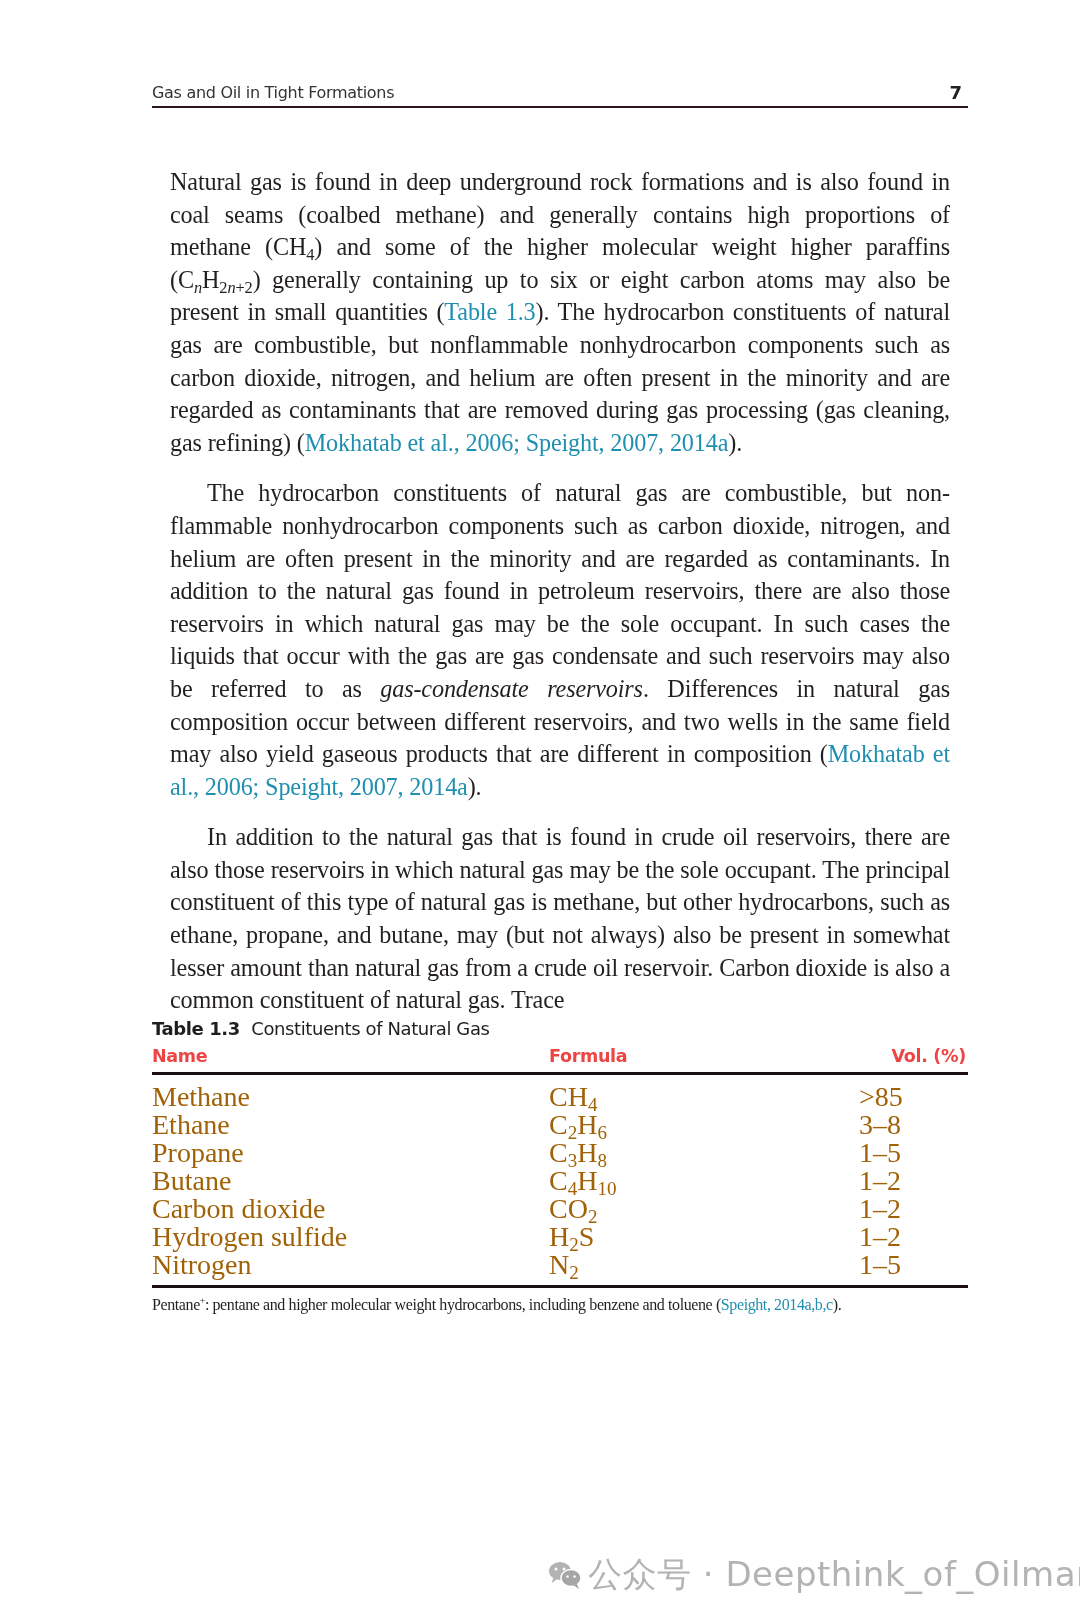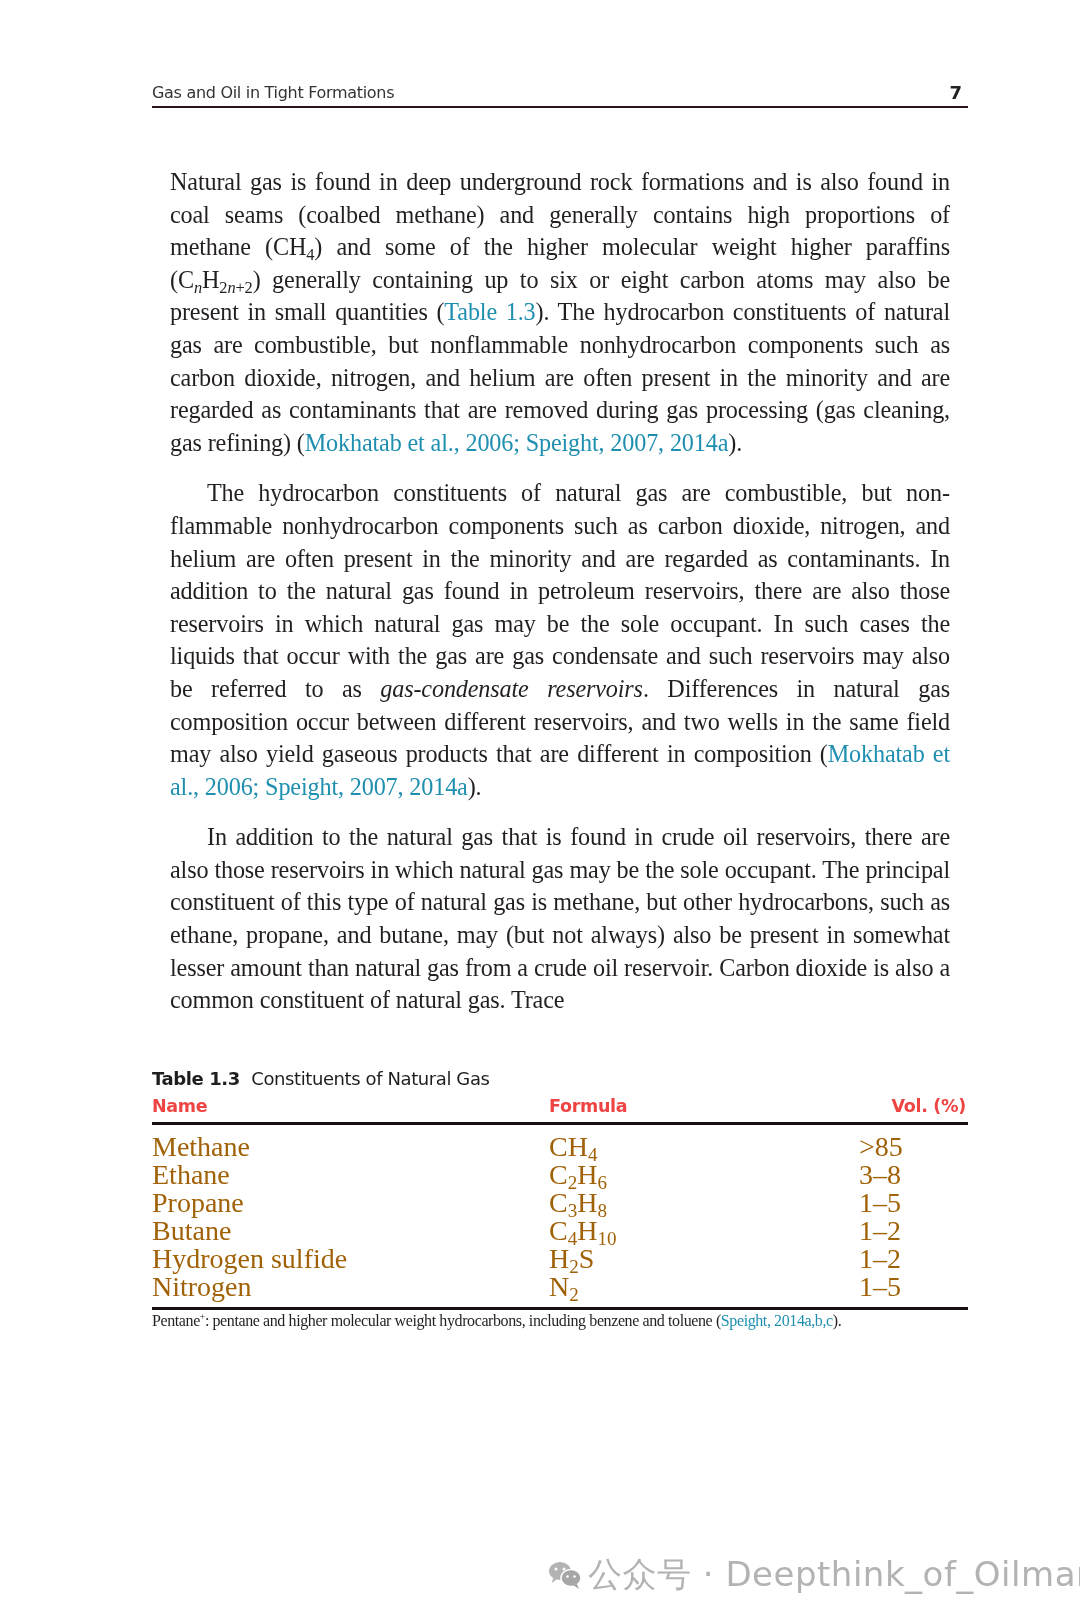--- a/index.html
+++ b/index.html
@@ -8,34 +8,34 @@
   .running-head { position: absolute; top: 80px; left: 0; width: 816px; height: 26px; border-bottom: 2.5px solid #2a1618; font-family: "DejaVu Sans", sans-serif; font-size: 16px; color: #333; }
   .running-head .title { position: absolute; left: 0; bottom: 4px; letter-spacing: -0.3px; }
   .running-head .pageno { position: absolute; right: 6px; bottom: 3px; font-weight: bold; font-size: 18px; color: #222; }
   .body-text { position: absolute; top: 148px; left: 0; width: 816px; font-family: "Liberation Serif", serif; font-size: 24.2px; line-height: 32.6px; text-align: justify; hyphens: manual; letter-spacing: -0.15px; }
   .body-text p { margin: 18px; }
   .body-text p.indent { text-indent: 37px; }
   .cite { color: #1f8fb0; }
   sub { font-size: 0.68em; line-height: 0; vertical-align: -0.28em; }
   sup { font-size: 0.6em; line-height: 0; vertical-align: 0.6em; }
   .ital { font-style: italic; }
-  .table-block { position: absolute; top: 1068px; left: 0; width: 816px; }
+  .table-block { position: absolute; top: 1018px; left: 0; width: 816px; }
   .table-caption { font-family: "DejaVu Sans", sans-serif; font-size: 18px; color: #1e1e1e; height: 28px; letter-spacing: -0.4px; }
   .table-caption .num { font-weight: bold; margin-right: 6px; }
   table { width: 816px; border-collapse: collapse; }
   thead th { font-family: "DejaVu Sans", sans-serif; font-weight: bold; font-size: 17.5px; text-align: left; padding: 0 0 6px 0; border-bottom: 3px solid #1a1012; letter-spacing: -0.3px; color: #ef4444; }
   thead th.vol { text-align: right; padding-right: 2px; }
   tbody td { font-family: "Liberation Serif", serif; font-size: 28px; line-height: 28px; padding: 0; color: #a16207; }
   tbody tr:first-child td { padding-top: 8px; }
   tbody tr:last-child td { padding-bottom: 6px; }
   td.c-name { width: 397px; }
   td.c-formula { width: 310px; }
   td.c-vol { padding-left: 0; }
   .table-bottom { border-top: 3px solid #1a1012; }
-  .footnote { font-family: "Liberation Serif", serif; font-size: 16px; line-height: 21px; letter-spacing: -0.4px; }
+  .footnote { font-family: "Liberation Serif", serif; font-size: 16px; line-height: 21px; margin-top: 6px; letter-spacing: -0.4px; }
   .watermark { position: absolute; top: 1552px; left: 548px; font-family: "DejaVu Sans", sans-serif; font-size: 34px; color: #b3b3b3; white-space: nowrap; letter-spacing: 0.5px; }
   .watermark .wm-icon { display: inline-block; vertical-align: -4px; margin-right: 6px; }
 </style>
 </head>
 <body>
 
 <div class="page">
 
   <div class="running-head">
     <span class="title">Gas and Oil in Tight Formations</span>
@@ -76,20 +76,25 @@
             <td class="c-name"><span>Propane</span></td>
             <td class="c-formula"><span>C</span><sub>3</sub><span>H</span><sub>8</sub></td>
             <td class="c-vol">1–5</td>
           </tr>
           <tr>
             <td class="c-name"><span>Butane</span></td>
             <td class="c-formula"><span>C</span><sub>4</sub><span>H</span><sub>10</sub></td>
             <td class="c-vol">1–2</td>
           </tr>
           <tr>
+            <td class="c-name"><span>Carbon dioxide</span></td>
+            <td class="c-formula"><span>CO</span><sub>2</sub></td>
+            <td class="c-vol">1–2</td>
+          </tr>
+          <tr>
             <td class="c-name"><span>Hydrogen sulfide</span></td>
             <td class="c-formula"><span>H</span><sub>2</sub><span>S</span></td>
             <td class="c-vol">1–2</td>
           </tr>
           <tr>
             <td class="c-name"><span>Nitrogen</span></td>
             <td class="c-formula"><span>N</span><sub>2</sub></td>
             <td class="c-vol">1–5</td>
           </tr>
         </tbody>

